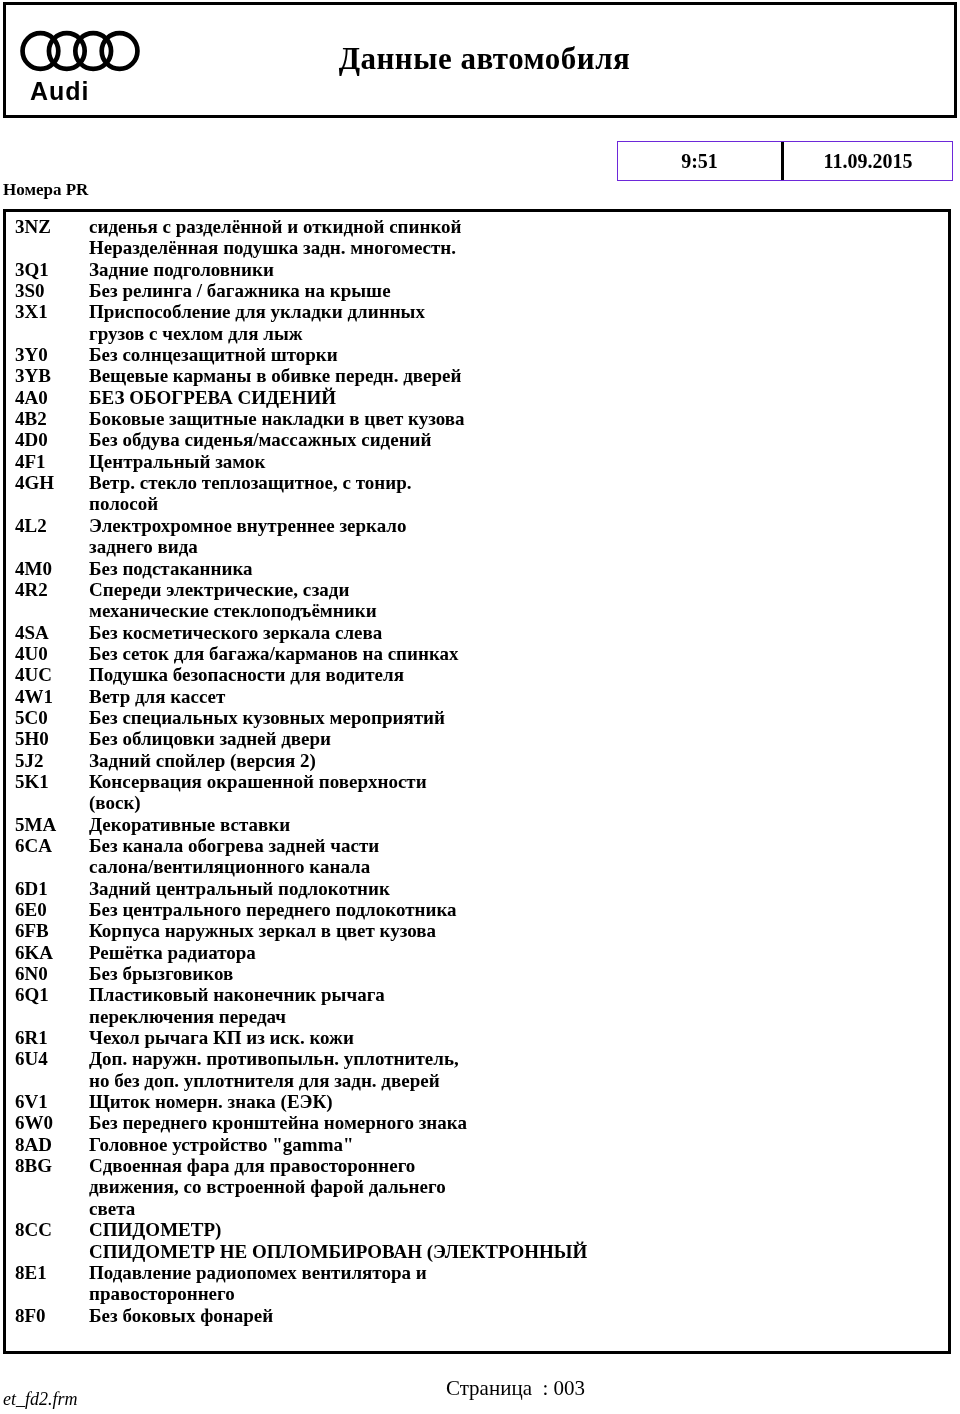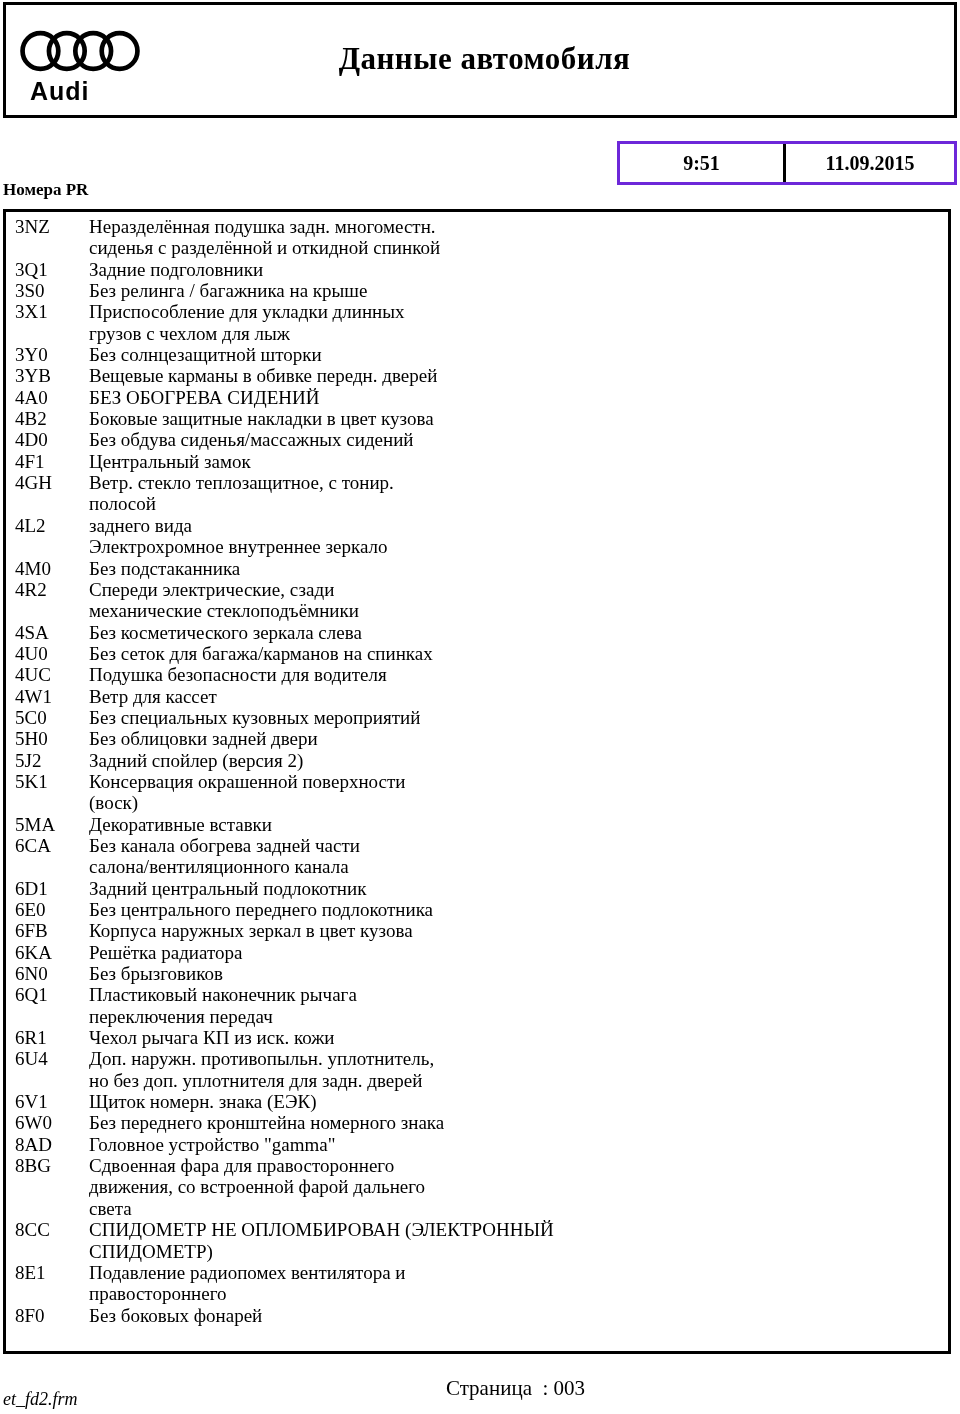--- a/index.html
+++ b/index.html
@@ -39,21 +39,21 @@
     font-size: 31px;
     letter-spacing: 0.5px;
     padding-left: 9px;
   }
 
   
   .datetime-table {
     position: absolute;
     left: 617px; top: 141px;
     width: 334px; height: 38px;
-    border: 3px solid #6d28d9;
+    border: 1px solid #6d28d9;
     display: flex;
   }
   .datetime-cell {
     display: flex;
     align-items: center;
     justify-content: center;
     font-weight: bold;
     font-size: 20px;
   }
   .cell-time  { width: 163px; border-right: 3px solid #000; }
@@ -72,21 +72,21 @@
     position: absolute;
     left: 3px; top: 209px;
     width: 948px; height: 1145px;
     border: 3px solid #000;
     box-sizing: border-box;
     overflow: hidden;
   }
   .list-rows { padding-top: 4px; }
   .pr-row {
     display: flex;
-    font-weight: normal;
+    font-weight: bold;
     font-size: 19px;
     line-height: 21.35px;
   }
   .pr-code {
     flex: none;
     width: 83px;
     padding-left: 9px;
     box-sizing: border-box;
   }
   .pr-desc { flex: 1; }
@@ -134,22 +134,22 @@
     <div class="datetime-cell cell-date">11.09.2015</div>
   </div>
 
   <div class="pr-label">Номера PR</div>
 
   <div class="list-box">
     <div class="list-rows">
         <div class="pr-row">
           <span class="pr-code">3NZ</span>
           <span class="pr-desc">
+            <div>сиденья с разделённой и откидной спинкой</div>
             <div>Неразделённая подушка задн. многоместн.</div>
-            <div>сиденья с разделённой и откидной спинкой</div>
           </span>
         </div>
         <div class="pr-row">
           <span class="pr-code">3Q1</span>
           <span class="pr-desc">
             <div>Задние подголовники</div>
           </span>
         </div>
         <div class="pr-row">
           <span class="pr-code">3S0</span>
@@ -203,22 +203,22 @@
         <div class="pr-row">
           <span class="pr-code">4GH</span>
           <span class="pr-desc">
             <div>Ветр. стекло теплозащитное, с тонир.</div>
             <div>полосой</div>
           </span>
         </div>
         <div class="pr-row">
           <span class="pr-code">4L2</span>
           <span class="pr-desc">
+            <div>Электрохромное внутреннее зеркало</div>
             <div>заднего вида</div>
-            <div>Электрохромное внутреннее зеркало</div>
           </span>
         </div>
         <div class="pr-row">
           <span class="pr-code">4M0</span>
           <span class="pr-desc">
             <div>Без подстаканника</div>
           </span>
         </div>
         <div class="pr-row">
           <span class="pr-code">4R2</span>
@@ -361,22 +361,22 @@
           <span class="pr-code">8BG</span>
           <span class="pr-desc">
             <div>Сдвоенная фара для правостороннего</div>
             <div>движения, со встроенной фарой дальнего</div>
             <div>света</div>
           </span>
         </div>
         <div class="pr-row">
           <span class="pr-code">8CC</span>
           <span class="pr-desc">
+            <div>СПИДОМЕТР)</div>
             <div>СПИДОМЕТР НЕ ОПЛОМБИРОВАН (ЭЛЕКТРОННЫЙ</div>
-            <div>СПИДОМЕТР)</div>
           </span>
         </div>
         <div class="pr-row">
           <span class="pr-code">8E1</span>
           <span class="pr-desc">
             <div>Подавление радиопомех вентилятора и</div>
             <div>правостороннего</div>
           </span>
         </div>
         <div class="pr-row">

